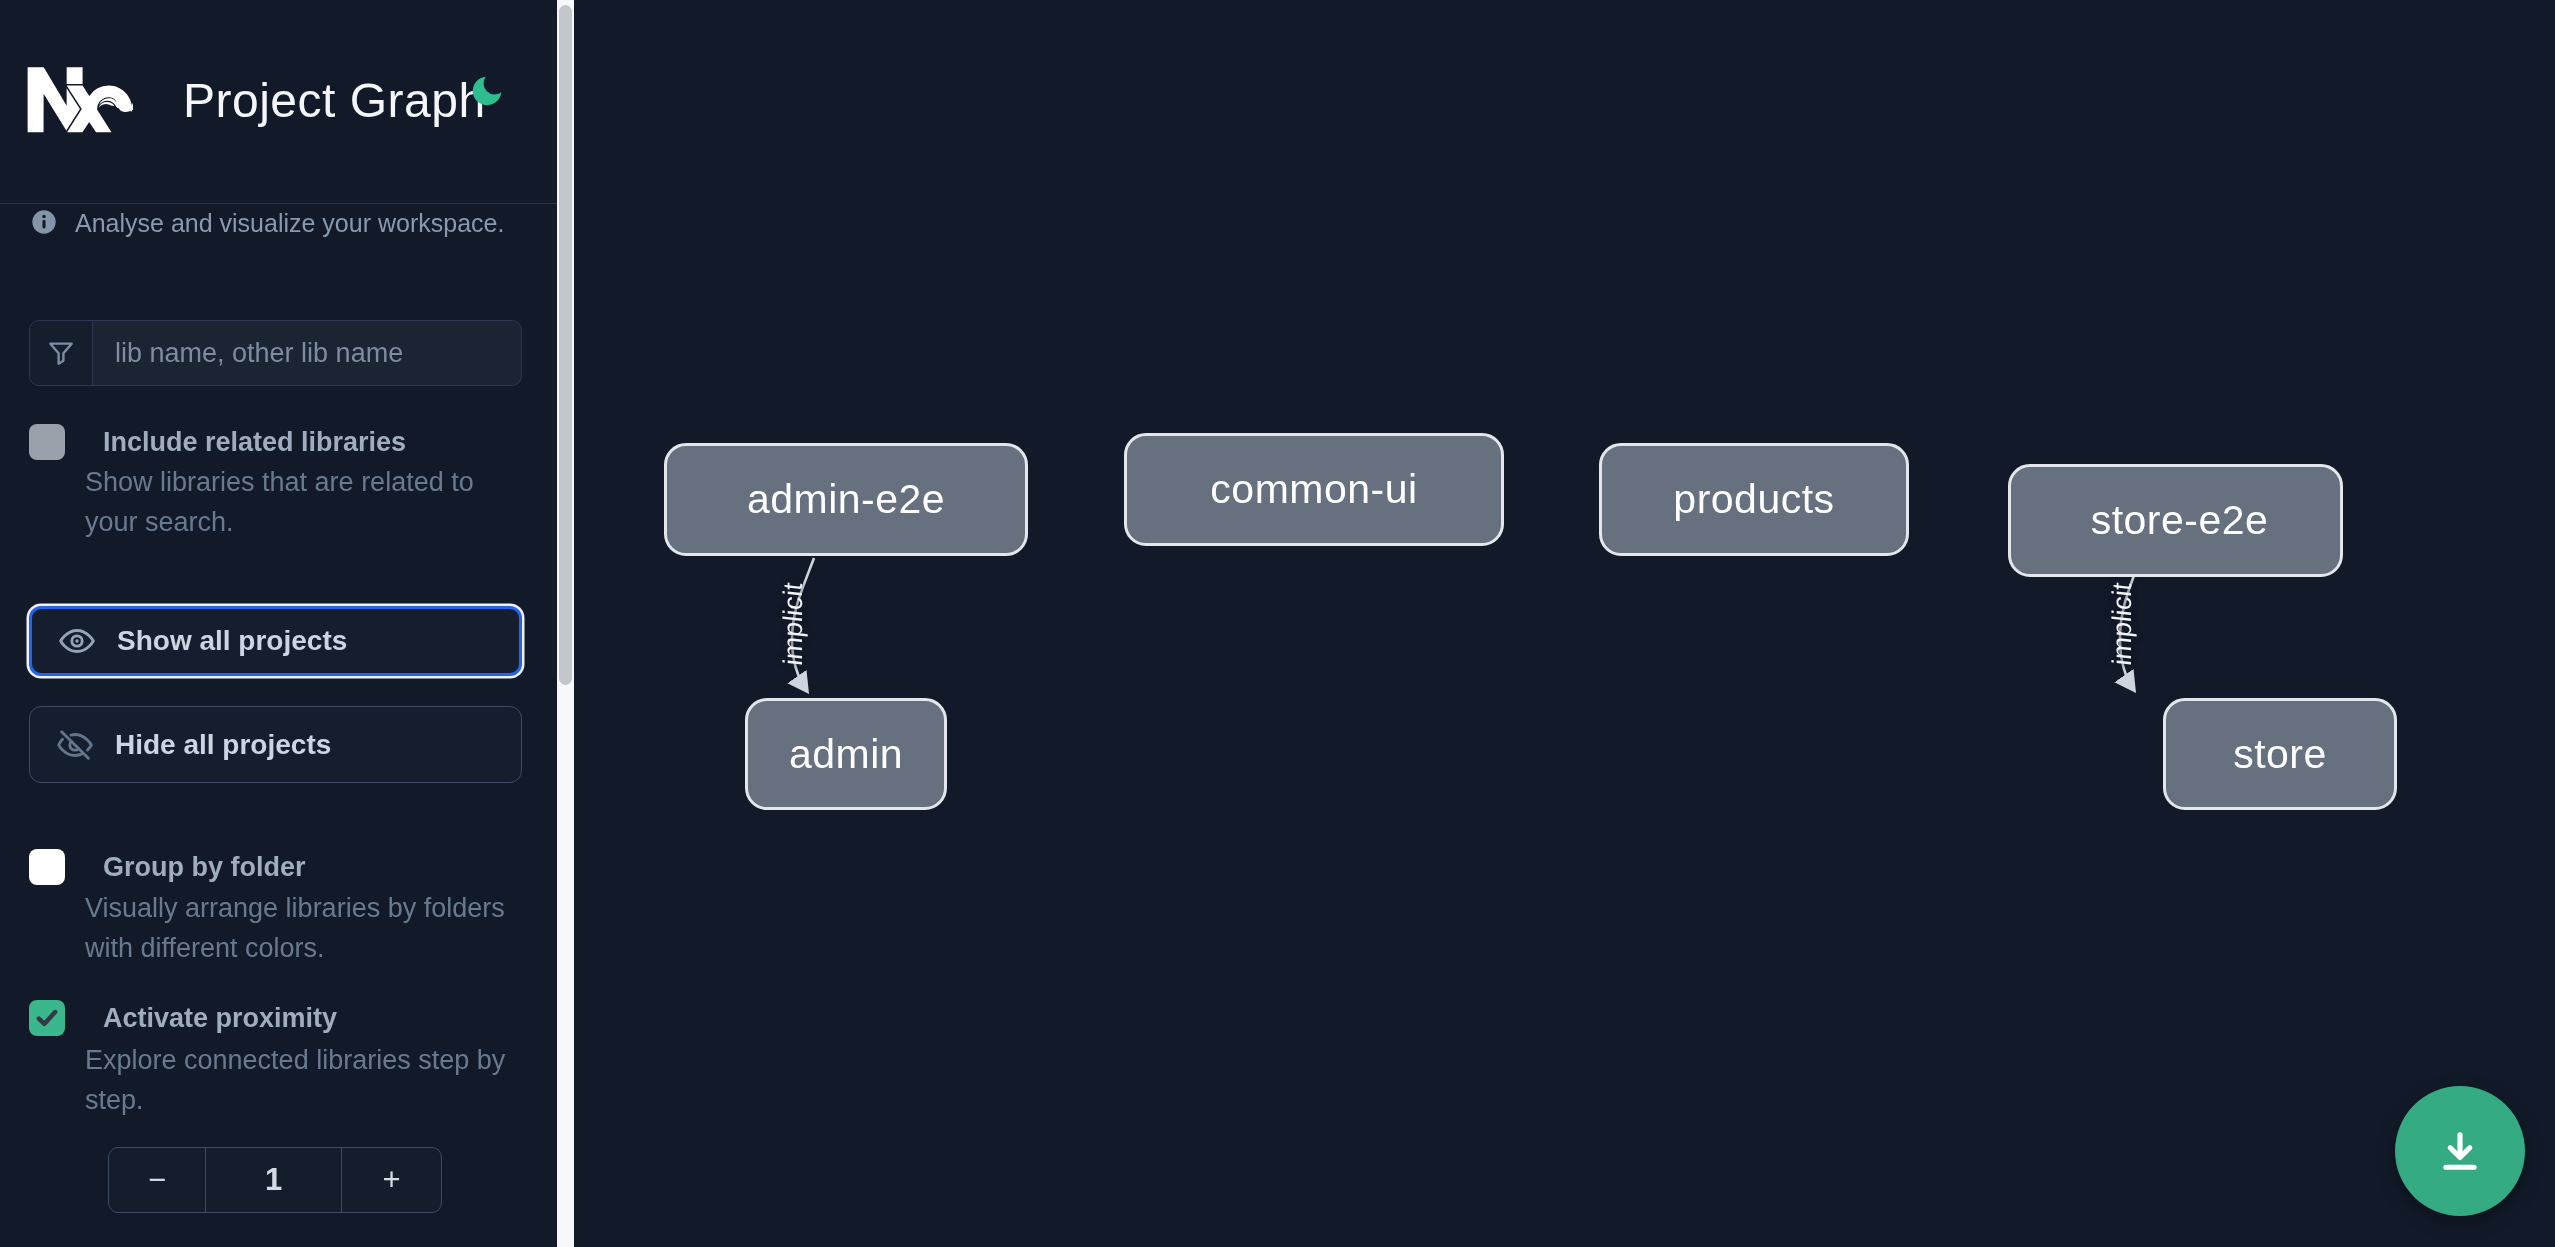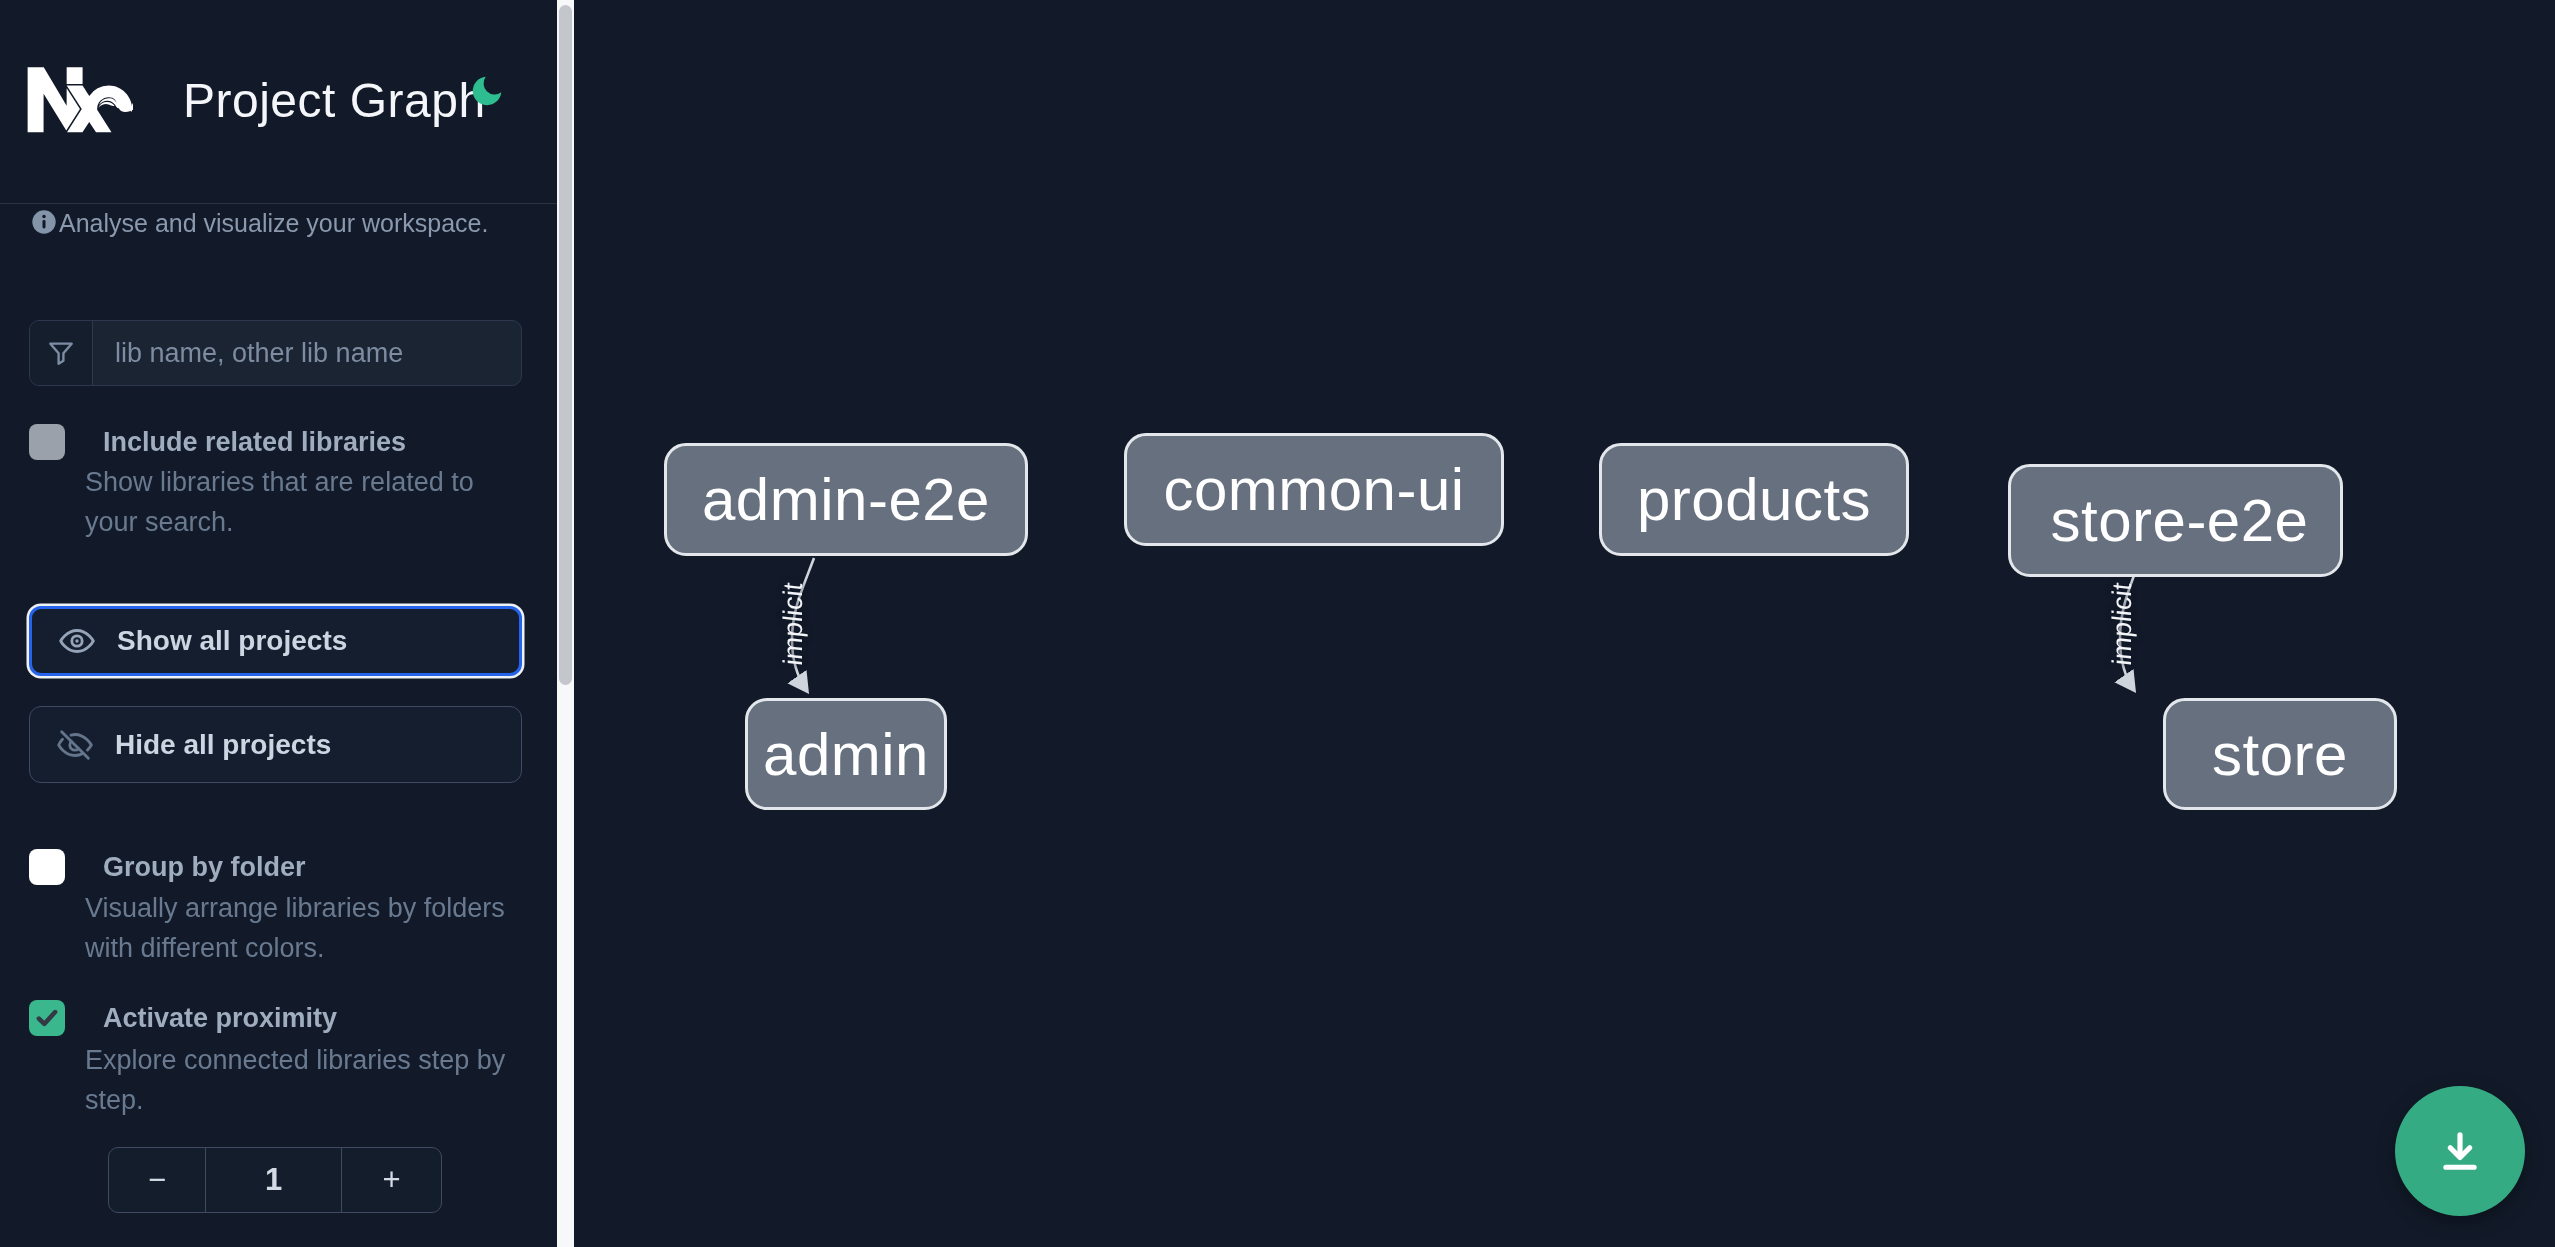--- a/index.html
+++ b/index.html
@@ -13,21 +13,21 @@
   .sidebar { position:absolute; left:0; top:0; width:557px; height:1247px; background:#121a29; }
 
   .logo { position:absolute; left:27px; top:64px; width:106px; height:72px; }
   .logo svg { width:100%; height:100%; }
   .app-title { position:absolute; left:183px; top:73px; font-size:48px; font-weight:500; color:#f4f6f9; letter-spacing:.5px; }
   .theme-btn { position:absolute; left:462px; top:66px; width:50px; height:50px; background:none; border:none; cursor:pointer; display:flex; align-items:center; justify-content:center; }
   .theme-btn svg { width:38px; height:38px; }
 
   .header-divider { position:absolute; left:0; top:203px; width:557px; height:1px; background:#2a3344; }
 
-  .info-row { position:absolute; left:30px; top:206px; width:500px; display:flex; align-items:flex-start; gap:1px; }
+  .info-row { position:absolute; left:30px; top:206px; width:500px; display:flex; align-items:flex-start; gap:17px; }
   .info-icon { width:28px; height:28px; flex:0 0 auto; margin-top:2px; }
   .info-text { font-size:25px; color:#8a99ae; line-height:34px; }
 
   .search-box { position:absolute; left:29px; top:320px; width:493px; height:66px; background:#1a2433; border:1.5px solid #2b3850; border-radius:10px; display:flex; overflow:hidden; }
   .search-icon-cell { width:63px; background:#151e2c; border-right:1.5px solid #2b3850; display:flex; align-items:center; justify-content:center; }
   .search-icon-cell svg { width:32px; height:32px; }
   .search-input { flex:1; background:transparent; border:none; outline:none; color:#cbd5e1; font-size:27px; padding:0 22px; font-family:"Liberation Sans", sans-serif; }
   .search-input::placeholder { color:#7e8ca1; }
 
   .cb-row { position:absolute; left:29px; display:flex; align-items:flex-start; gap:38px; }
@@ -51,21 +51,21 @@
   .step-plus  { width:100px; border-left:1.5px solid #3e4a62; cursor:pointer; }
 
   
   .scrollbar-track { position:absolute; left:557px; top:0; width:17px; height:1247px; background:#f7f8f9; }
   .scrollbar-thumb { position:absolute; left:2px; top:5px; width:13px; height:680px; background:#c3c6ca; border-radius:7px; }
 
   
   .canvas { position:absolute; left:574px; top:0; width:1981px; height:1247px; background:#121a29; }
   .edges-svg { position:absolute; left:0; top:0; width:100%; height:100%; }
 
-  .node { position:absolute; background:#66707f; border:3px solid #e3e7ec; border-radius:22px; display:flex; align-items:center; justify-content:center; color:#ffffff; font-size:60px; letter-spacing:.5px; cursor:pointer; }
+  .node { position:absolute; background:#66707f; border:3px solid #e3e7ec; border-radius:22px; display:flex; align-items:center; justify-content:center; color:#ffffff; font-size:41px; letter-spacing:.5px; cursor:pointer; }
   .node-admin-e2e { left:90px;  top:443px; width:364px; height:113px; }
   .node-common-ui { left:550px; top:433px; width:380px; height:113px; }
   .node-products  { left:1025px;top:443px; width:310px; height:113px; }
   .node-store-e2e { left:1434px;top:464px; width:335px; height:113px;padding-left:8px; }
   .node-admin     { left:171px; top:698px; width:202px; height:112px; }
   .node-store     { left:1589px;top:698px; width:234px; height:112px; }
 
   .edge-label { position:absolute; transform:translate(-50%,-50%) rotate(-90deg) skewX(-6deg); color:#f3f5f8; font-size:27px; white-space:nowrap; text-shadow:0 0 6px rgba(18,26,41,.9); }
 
   .fab { position:absolute; right:30px; bottom:31px; width:130px; height:130px; border-radius:50%; background:#35ab83; border:none; cursor:pointer; display:flex; align-items:center; justify-content:center; box-shadow:0 6px 18px rgba(0,0,0,.35); }

